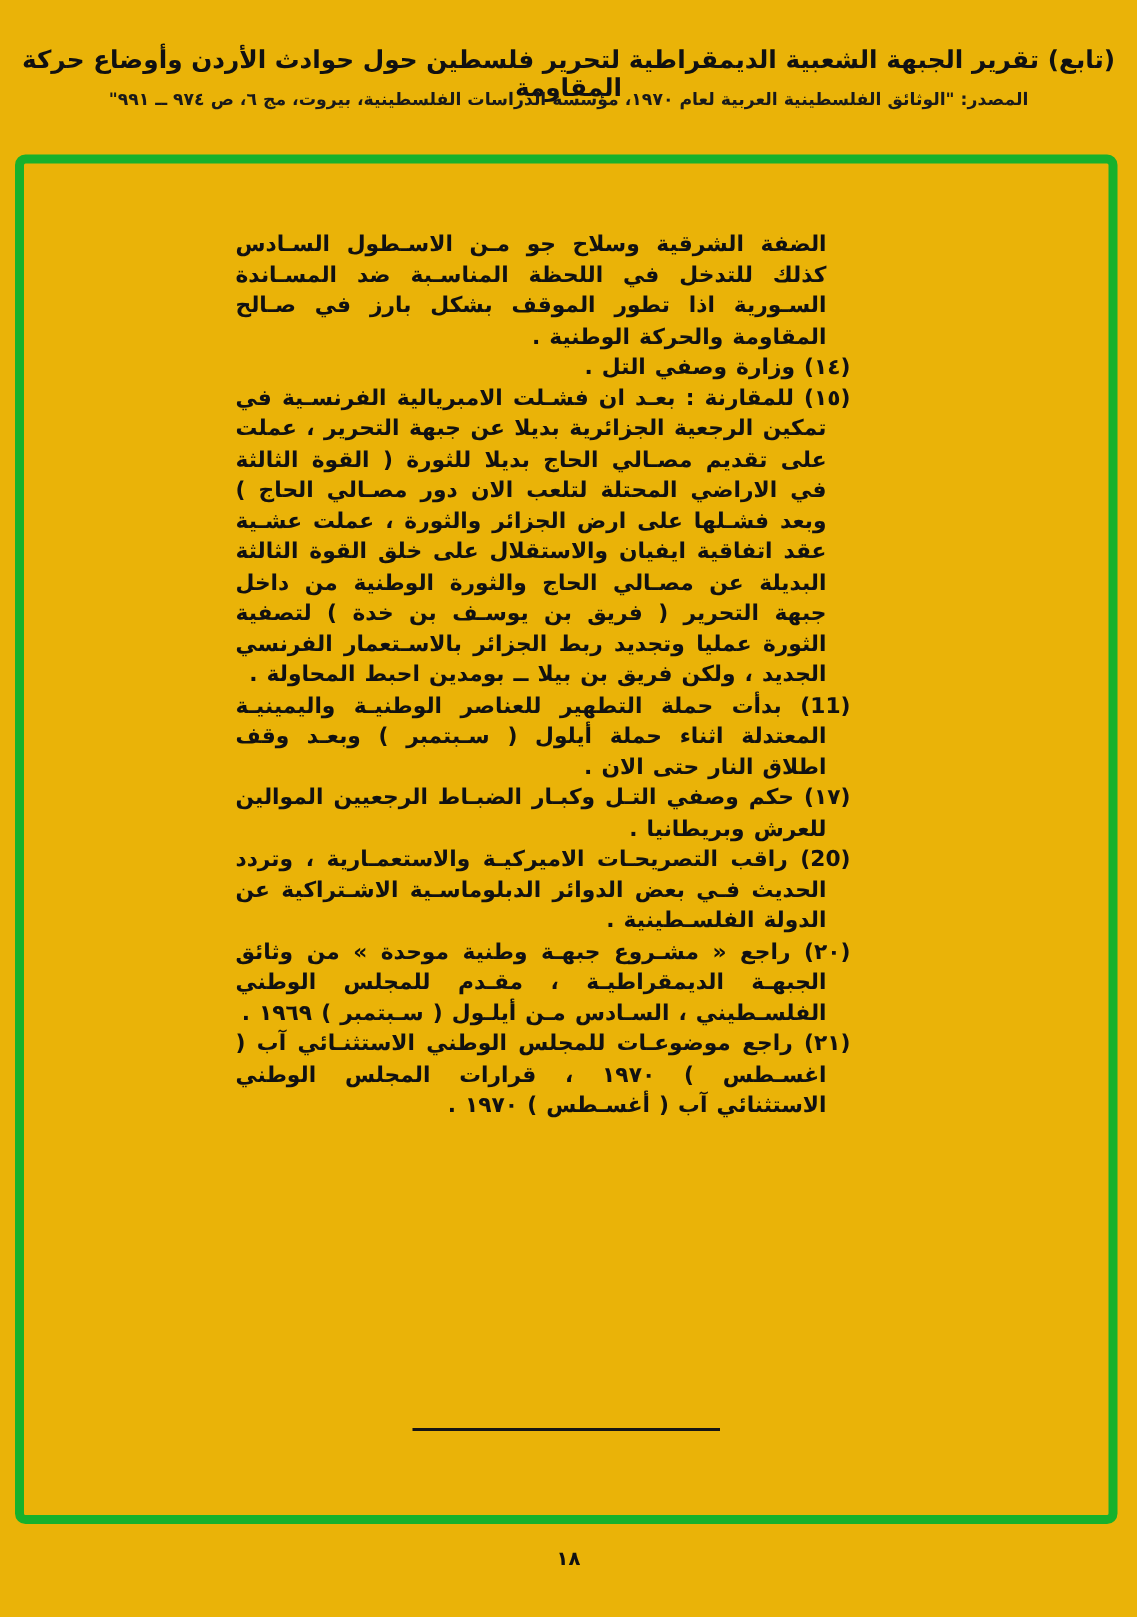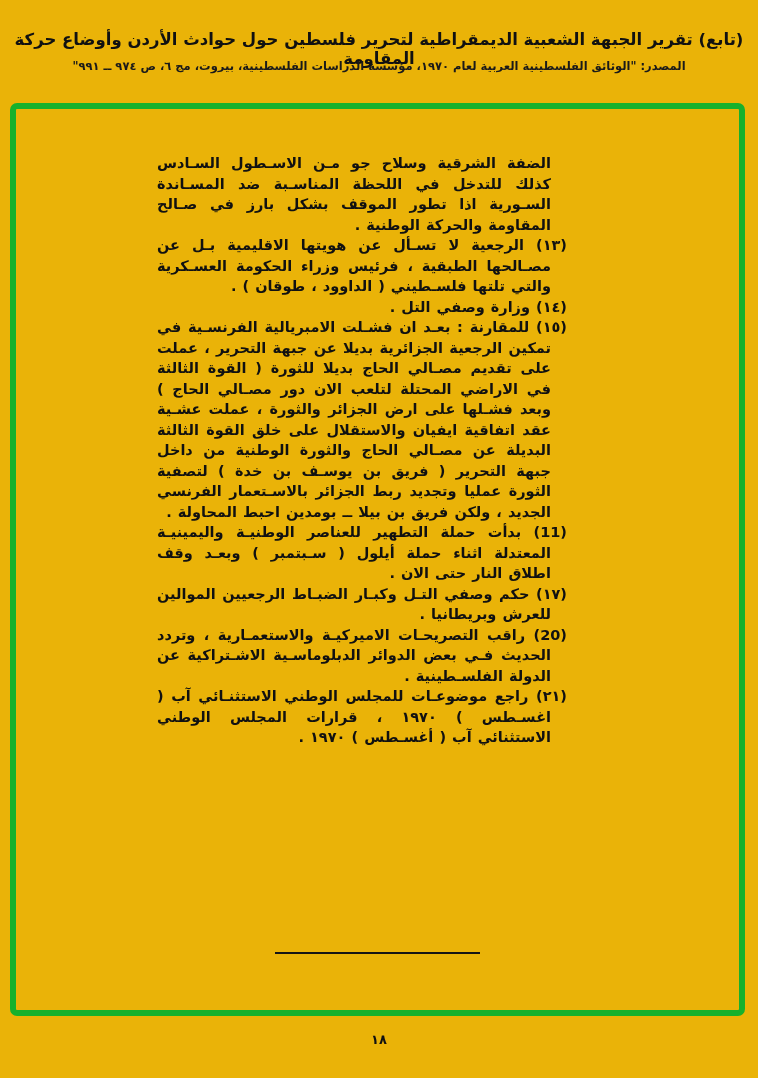--- a/index.html
+++ b/index.html
@@ -97,26 +97,26 @@
 <div class="page">
 
   <div class="header-title">(تابع) تقرير الجبهة الشعبية الديمقراطية لتحرير فلسطين حول حوادث الأردن وأوضاع حركة المقاومة</div>
 
   <div class="header-source">المصدر: "الوثائق الفلسطينية العربية لعام ١٩٧٠، مؤسسة الدراسات الفلسطينية، بيروت، مج ٦، ص ٩٧٤ ــ ٩٩١"</div>
 
   <div class="green-box"></div>
 
   <div class="notes" id="notes-container">
       <div class="note intro">الضفة الشرقية وسلاح جو مـن الاسـطول السـادس كذلك للتدخل في اللحظة المناسـبة ضد المسـاندة السـورية اذا تطور الموقف بشكل بارز في صـالح المقاومة والحركة الوطنية .</div>
-      <div class="note">(١٣) الرجعية لا تسـأل عن هويتها الاقليمية بـل عن مصـالحها الطبقية ، فرئيس وزراء الحكومة العسـكرية والتي تلتها فلسـطيني ( الداوود ، طوقان ) .</div>
       <div class="note">(١٤) وزارة وصفي التل .</div>
       <div class="note">(١٥) للمقارنة : بعـد ان فشـلت الامبريالية الفرنسـية في تمكين الرجعية الجزائرية بديلا عن جبهة التحرير ، عملت على تقديم مصـالي الحاج بديلا للثورة ( القوة الثالثة في الاراضي المحتلة لتلعب الان دور مصـالي الحاج ) وبعد فشـلها على ارض الجزائر والثورة ، عملت عشـية عقد اتفاقية ايفيان والاستقلال على خلق القوة الثالثة البديلة عن مصـالي الحاج والثورة الوطنية من داخل جبهة التحرير ( فريق بن يوسـف بن خدة ) لتصفية الثورة عمليا وتجديد ربط الجزائر بالاسـتعمار الفرنسي الجديد ، ولكن فريق بن بيلا ــ بومدين احبط المحاولة .</div>
       <div class="note">(11) بدأت حملة التطهير للعناصر الوطنيـة واليمينيـة المعتدلة اثناء حملة أيلول ( سـبتمبر ) وبعـد وقف اطلاق النار حتى الان .</div>
       <div class="note">(١٧) حكم وصفي التـل وكبـار الضبـاط الرجعيين الموالين للعرش وبريطانيا .</div>
       <div class="note">(20) راقب التصريحـات الاميركيـة والاستعمـارية ، وتردد الحديث فـي بعض الدوائر الدبلوماسـية الاشـتراكية عن الدولة الفلسـطينية .</div>
+      <div class="note">(٢٠) راجع « مشـروع جبهـة وطنية موحدة » من وثائق الجبهـة الديمقراطيـة ، مقـدم للمجلس الوطني الفلسـطيني ، السـادس مـن أيلـول ( سـبتمبر ) ١٩٦٩ .</div>
       <div class="note">(٢١) راجع موضوعـات للمجلس الوطني الاستثنـائي آب ( اغسـطس ) ١٩٧٠ ، قرارات المجلس الوطني الاستثنائي آب ( أغسـطس ) ١٩٧٠ .</div>
     </div>
 
   <div class="divider"></div>
 
   <div class="page-number">١٨</div>
 
 </div>
 
 </body></html>

